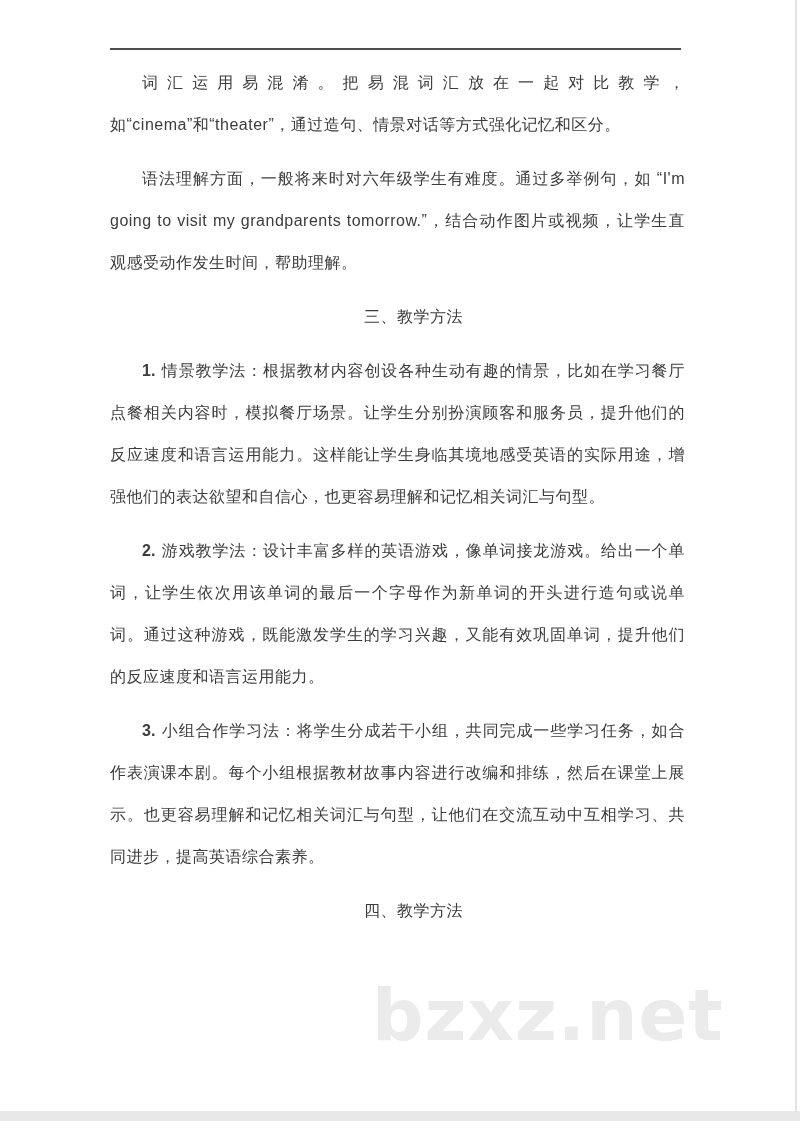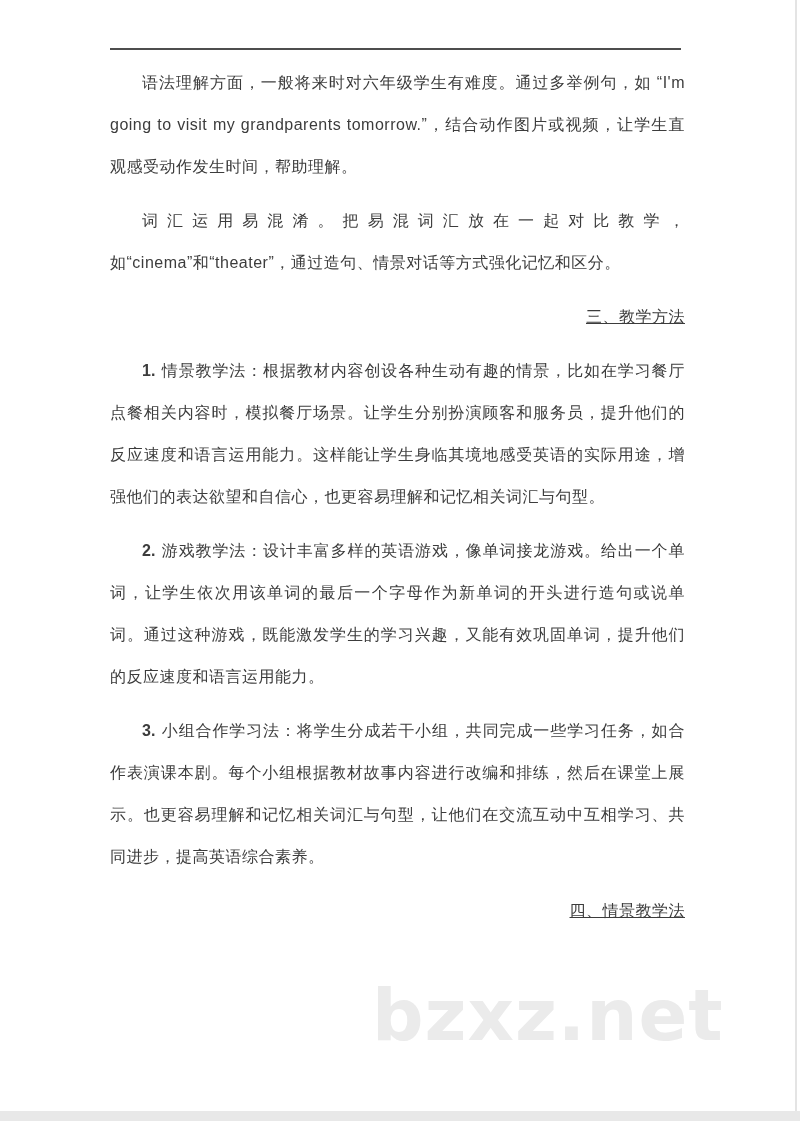--- a/index.html
+++ b/index.html
@@ -32,22 +32,21 @@
     font-size: 16px;
     line-height: 42px;
     text-align: justify;
   }
   .content p {
     margin: 12px 0 0 0;
     text-indent: 32px;
     letter-spacing: 0.5px;
   }
   .content p.heading {
-    text-align: right;
-    text-decoration: underline;
+    text-align: center;
   }
   .content .num {
     font-weight: bold;
     letter-spacing: 0;
     margin-right: 6px;
   }
   .watermark {
     position: absolute;
     left: 372px;
     top: 975px;
@@ -80,39 +79,39 @@
 </style>
 </head>
 <body>
 
 <div class="page">
 
   <div class="top-rule"></div>
 
   <div class="content">
     <p>
-      <span>语法理解方面，一般将来时对六年级学生有难度。通过多举例句，如 “I'm going to visit my grandparents tomorrow.”，结合动作图片或视频，让学生直观感受动作发生时间，帮助理解。</span>
+      <span>词汇运用易混淆。把易混词汇放在一起对比教学，如“cinema”和“theater”，通过造句、情景对话等方式强化记忆和区分。</span>
     </p>
     <p>
-      <span>词汇运用易混淆。把易混词汇放在一起对比教学，如“cinema”和“theater”，通过造句、情景对话等方式强化记忆和区分。</span>
+      <span>语法理解方面，一般将来时对六年级学生有难度。通过多举例句，如 “I'm going to visit my grandparents tomorrow.”，结合动作图片或视频，让学生直观感受动作发生时间，帮助理解。</span>
     </p>
     <p class="heading">
       <span>三、教学方法</span>
     </p>
     <p>
       <span class="num">1.</span><span>情景教学法：根据教材内容创设各种生动有趣的情景，比如在学习餐厅点餐相关内容时，模拟餐厅场景。让学生分别扮演顾客和服务员，提升他们的反应速度和语言运用能力。这样能让学生身临其境地感受英语的实际用途，增强他们的表达欲望和自信心，也更容易理解和记忆相关词汇与句型。</span>
     </p>
     <p>
       <span class="num">2.</span><span>游戏教学法：设计丰富多样的英语游戏，像单词接龙游戏。给出一个单词，让学生依次用该单词的最后一个字母作为新单词的开头进行造句或说单词。通过这种游戏，既能激发学生的学习兴趣，又能有效巩固单词，提升他们的反应速度和语言运用能力。</span>
     </p>
     <p>
       <span class="num">3.</span><span>小组合作学习法：将学生分成若干小组，共同完成一些学习任务，如合作表演课本剧。每个小组根据教材故事内容进行改编和排练，然后在课堂上展示。也更容易理解和记忆相关词汇与句型，让他们在交流互动中互相学习、共同进步，提高英语综合素养。</span>
     </p>
     <p class="heading">
-      <span>四、情景教学法</span>
+      <span>四、教学方法</span>
     </p>
   </div>
 
   <div class="watermark">bzxz.net</div>
 
   <div class="right-edge"></div>
   <div class="bottom-band"></div>
 
 </div>
 

